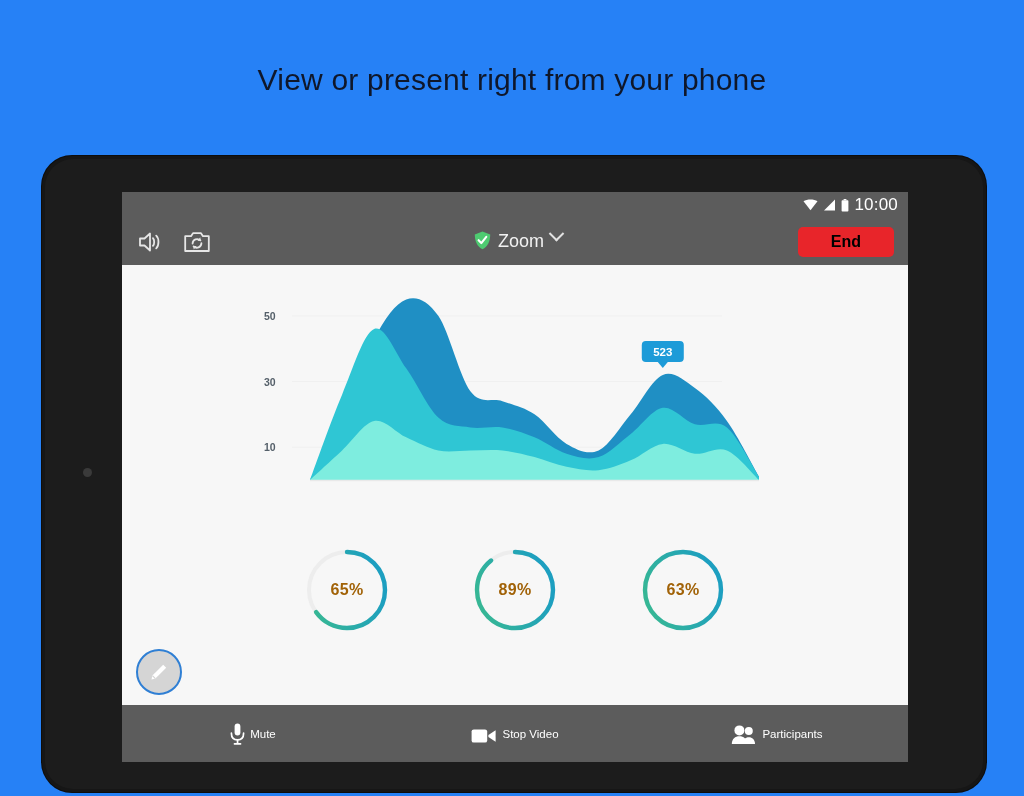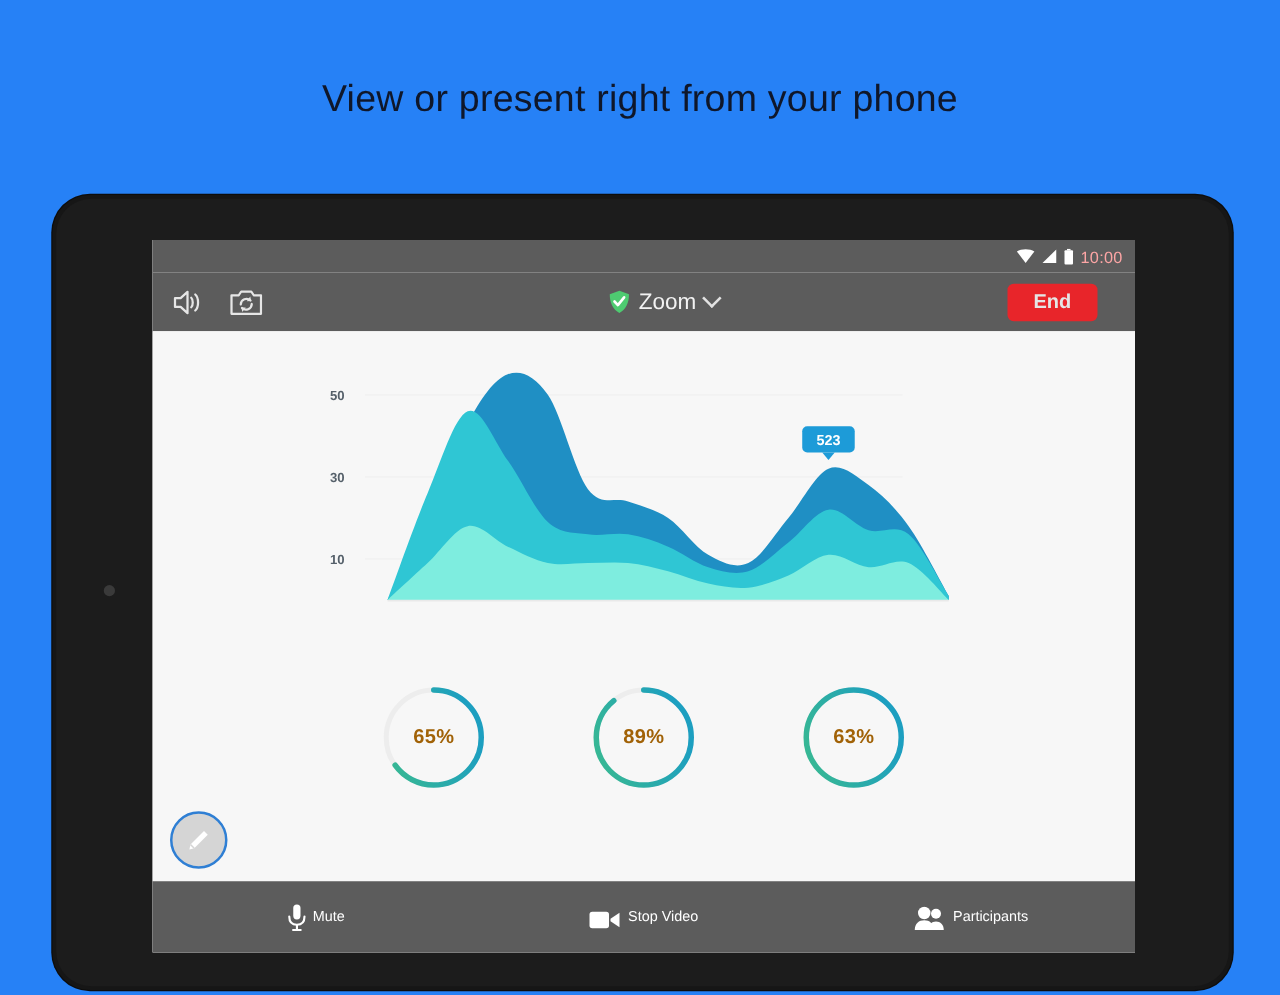--- a/index.html
+++ b/index.html
@@ -82,22 +82,22 @@
   .status-right {
     position: absolute;
     right: 10px;
     top: 0;
     height: 26px;
     display: flex;
     align-items: center;
     gap: 5px;
   }
   .status-time {
-    color: #fca5a5;
-    font-size: 13px;
+    color: #ffffff;
+    font-size: 17px;
     font-weight: 400;
     letter-spacing: 0.2px;
   }
 
   
   .topbar {
     position: absolute;
     left: 0; top: 26px;
     width: 786px;
     height: 47px;
@@ -107,50 +107,49 @@
   }
   .topbar-left {
     position: absolute;
     left: 16px;
     display: flex;
     align-items: center;
     gap: 22px;
   }
   .topbar-center {
     position: absolute;
-    left: 16px;
-    width: 786px;
-    display: flex;
-    align-items: center;
+    left: 3px;
+    width: 786px;
+    display: flex;
     justify-content: center;
     gap: 7px;
   }
   .meeting-title {
     color: #f2f2f2;
     font-size: 18px;
     font-weight: 400;
   }
   .chevron-down {
     display: inline-block;
     width: 9px;
     height: 9px;
     border-right: 2px solid #e2e2e2;
     border-bottom: 2px solid #e2e2e2;
     transform: rotate(45deg) translate(-2px, -2px);
   }
   .end-btn {
     position: absolute;
-    right: 30px;
+    right: 14px;
     background: #e8252a;
-    color: #e5e5e5;
+    color: #000000;
     font-size: 16px;
     font-weight: 700;
     border: none;
     border-radius: 5px;
-    padding: 6px 21px;
+    padding: 6px 33px;
     cursor: pointer;
     font-family: "Liberation Sans", sans-serif;
   }
 
   
   .content {
     position: absolute;
     left: 0; top: 73px;
     width: 786px;
     height: 440px;

